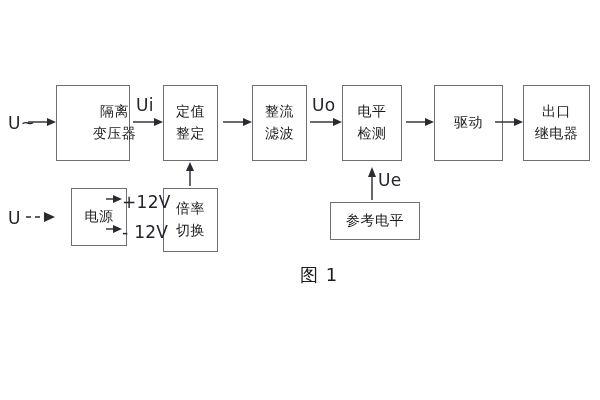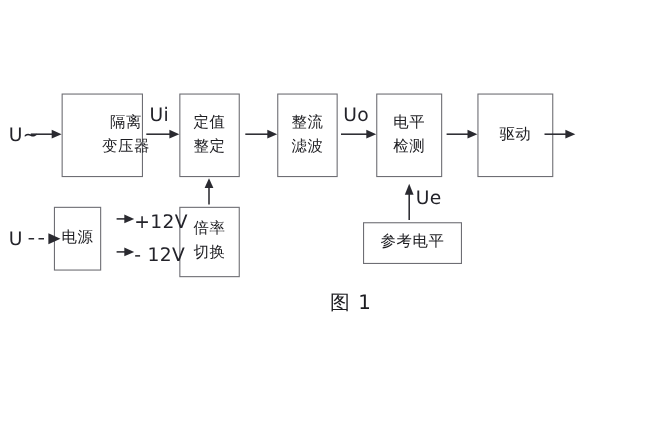--- a/index.html
+++ b/index.html
@@ -88,22 +88,26 @@
 
   <div class="box" style="left:252px; top:85px; width:55px; height:76px;">
     <span class="ln">整流</span>
     <span class="ln">滤波</span>
   </div>
 
   <div class="box" style="left:434px; top:85px; width:69px; height:76px;justify-content:center;">
     <span class="ln">驱动</span>
   </div>
 
+  <div class="box" style="left:523px; top:85px; width:67px; height:76px;">
+    <span class="ln">出口</span>
+    <span class="ln">继电器</span>
+  </div>
 
-  <div class="box" style="left:49px; top:188px; width:43px; height:58px;">
+  <div class="box" style="left:71px; top:188px; width:56px; height:58px;">
     <span class="ln">电源</span>
   </div>
 
   <div class="box" style="left:163px; top:188px; width:55px; height:64px;">
     <span class="ln">倍率</span>
     <span class="ln">切换</span>
   </div>
 
   <div class="box" style="left:330px; top:202px; width:90px; height:38px;">
     <span class="ln">参考电平</span>

